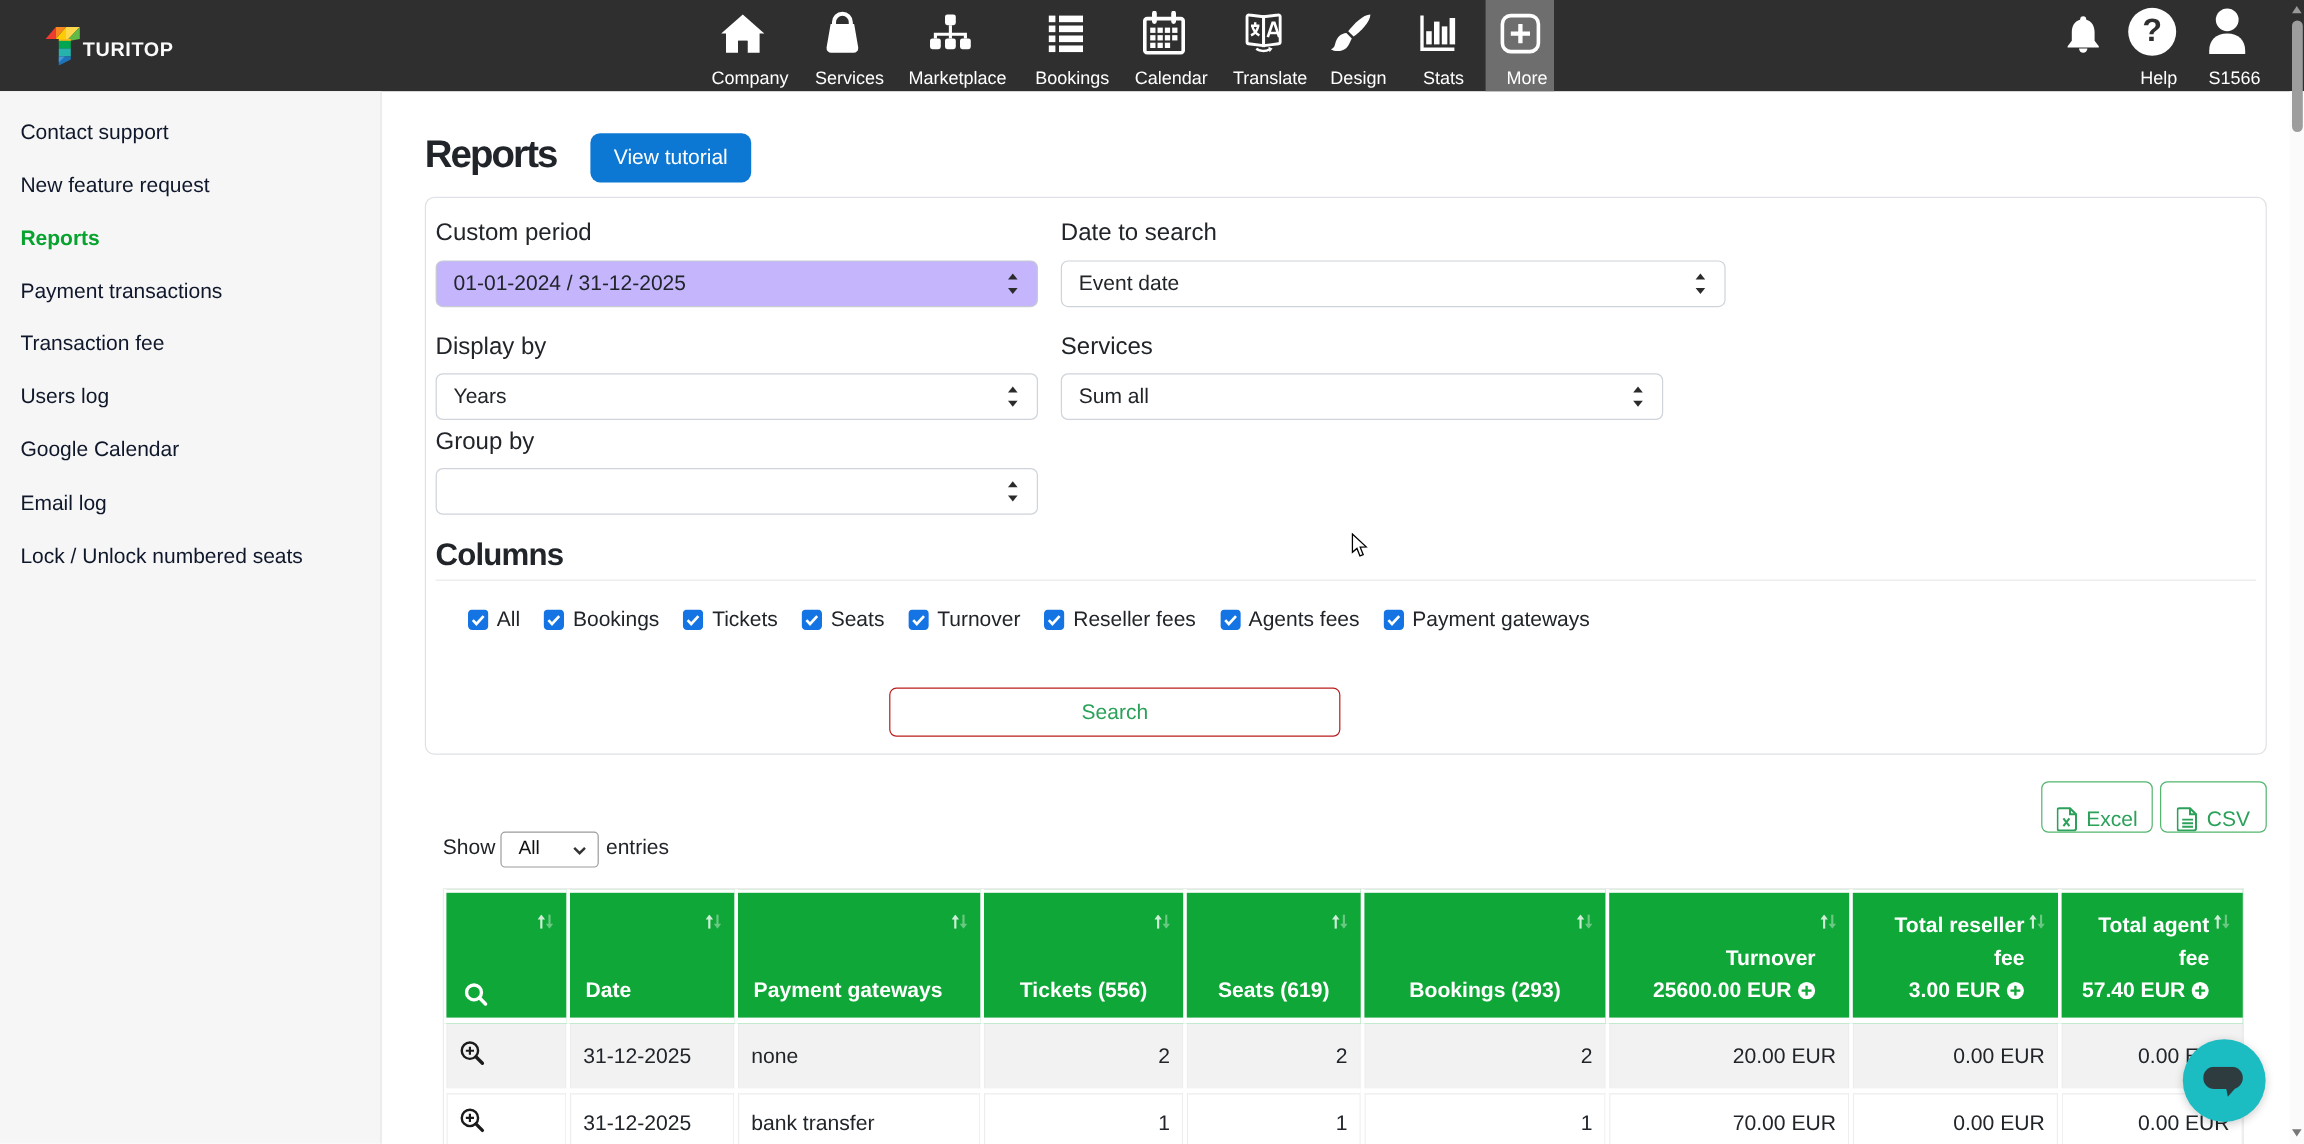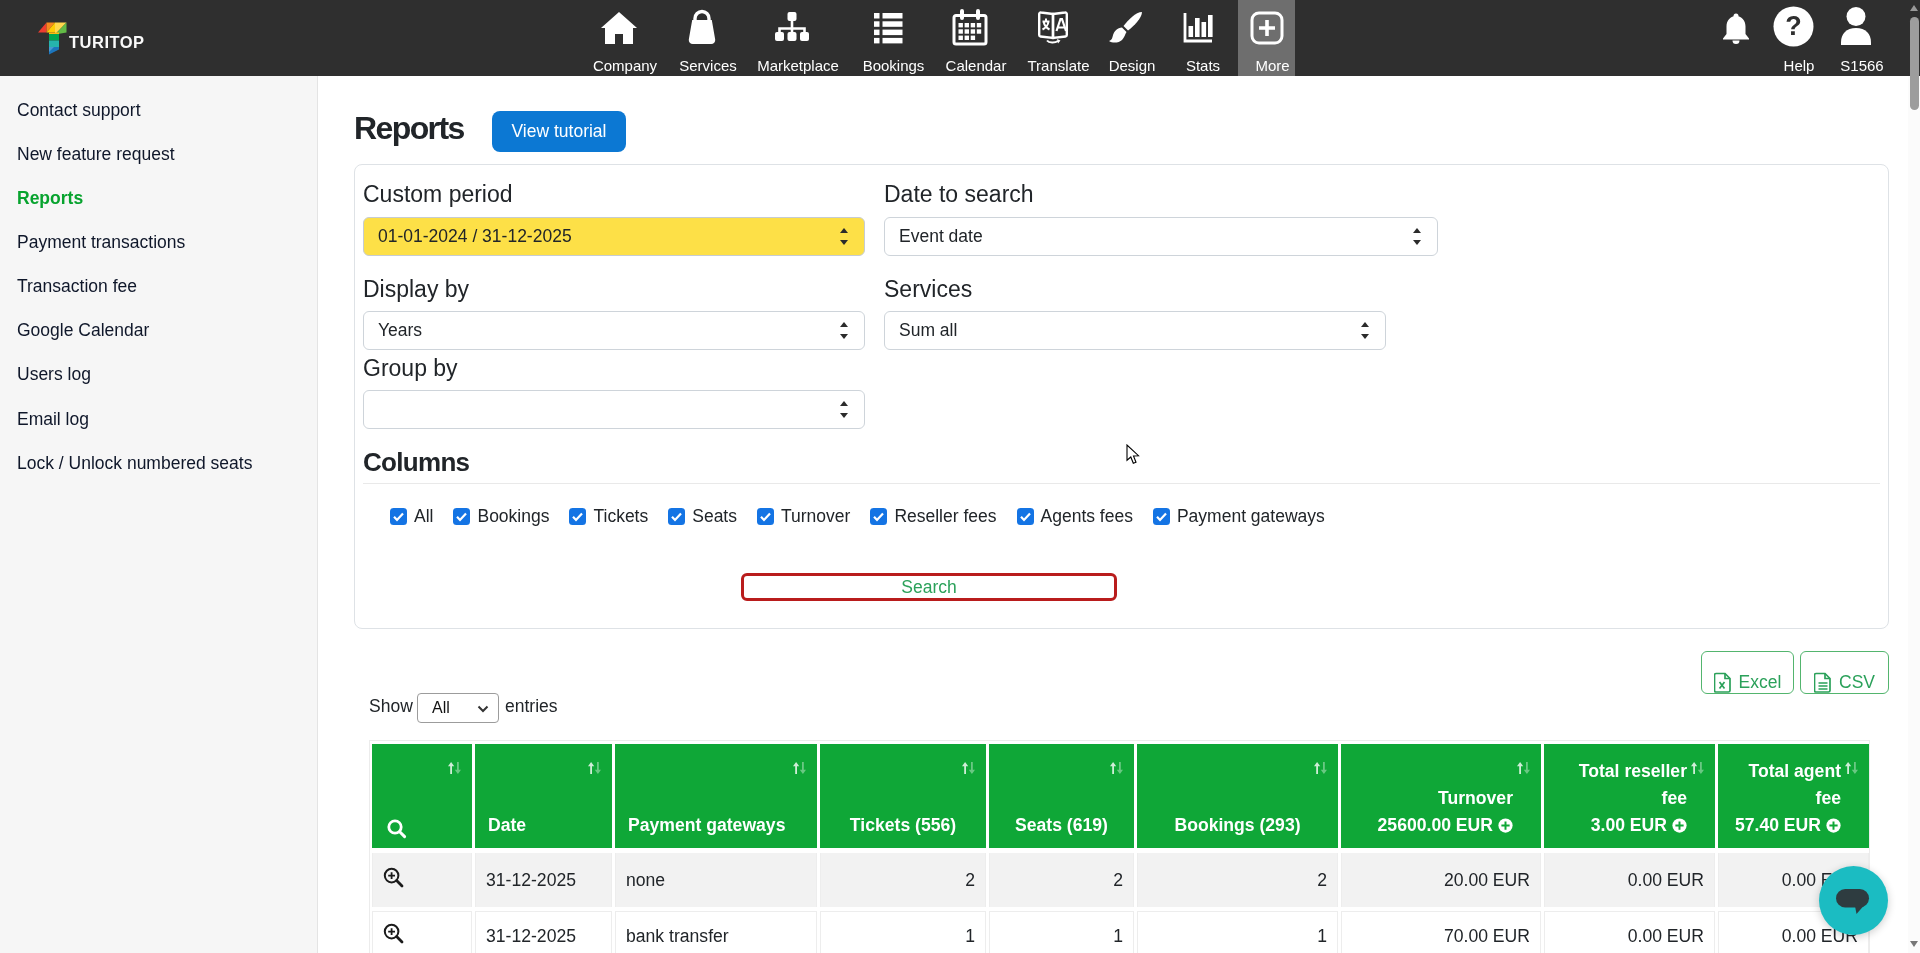--- a/index.html
+++ b/index.html
@@ -26,38 +26,38 @@
 
 
 h1#title { position:absolute; left:354px; top:112px; font-size:32px; font-weight:bold;
   letter-spacing:-1.6px; color:#212529; line-height:32px; }
 #viewtut { position:absolute; left:492px; top:111px; width:134px; height:41px;
   background:#0c78d3; color:#fff; font-size:17.5px; border-radius:8px;
   display:flex; align-items:center; justify-content:center; }
 
 #panel { position:absolute; left:354px; top:164px; width:1535px; height:465px;
   border:1px solid #dee2e6; border-radius:8px; background:#fff; }
-.flabel { position:absolute; font-size:23px; line-height:26px; color:#212529; white-space:nowrap; }
+.flabel { position:absolute; font-size:20px; line-height:26px; color:#212529; white-space:nowrap; }
 .fselect { position:absolute; height:39px; border:1px solid #ced4da; border-radius:6px;
   background:#fff; font-size:17.5px; color:#212529; display:flex; align-items:center;
   padding-left:14px; }
-.fselect.gray { background:#fde047; border-color:#c6ccd2;text-align:center; }
+.fselect.gray { background:#c4b5fd; border-color:#c6ccd2;text-align:center; }
 .updown { position:absolute; right:15px; top:50%; margin-top:-8.5px; width:9px; height:17px; }
 .updown:before { content:""; position:absolute; left:0; top:0; border-left:4.5px solid transparent;
   border-right:4.5px solid transparent; border-bottom:5.5px solid #2b2b2b; }
 .updown:after { content:""; position:absolute; left:0; bottom:0; border-left:4.5px solid transparent;
   border-right:4.5px solid transparent; border-top:5.5px solid #2b2b2b; }
 #columnshead { position:absolute; left:363px; top:448px; font-size:26px; font-weight:bold;
   letter-spacing:-0.7px; color:#212529; line-height:28px; }
 #colhr { position:absolute; left:363px; top:483px; width:1517px; height:1px; background:#e9e9e9; }
 #checkrow { position:absolute; left:390px; top:506px; display:flex; font-size:17.5px; color:#212529; }
 .chk { display:flex; align-items:center; margin-right:20px; white-space:nowrap; }
 .chk svg { margin-right:7px; }
-#searchbtn { position:absolute; left:741px; top:573px; width:376px; height:28px;
-  border:3px solid #b91c1c; border-radius:6px; color:#2ba15a; font-size:17.5px;
+#searchbtn { position:absolute; left:741px; top:573px; width:376px; height:41px;
+  border:1px solid #b91c1c; border-radius:6px; color:#2ba15a; font-size:17.5px;
   display:flex; align-items:center; justify-content:center; background:#fff; }
 
 .expbtn { position:absolute; top:651px; height:43px; border:1px solid #53b56e; border-radius:6px;
   background:#fff; color:#2ba15a; font-size:17.5px; display:flex; align-items:flex-end;
   justify-content:center; }
 .expbtn svg { margin-right:7px; }
 #showlbl { position:absolute; left:369px; top:693px; font-size:17.5px; line-height:26px; }
 #showsel { position:absolute; left:417px; top:693px; width:82px; height:30px;
   border:1px solid #9c9c9c; border-radius:4px; background:#fff; font-size:16px;
   display:flex; align-items:center; padding-left:14px; color:#111; }
@@ -244,22 +244,22 @@
       <div class="nlabel">S1566</div>
     </div>
 </div>
 <div id="sidebar">
 <ul>
 <li>Contact support</li>
 <li>New feature request</li>
 <li class="active">Reports</li>
 <li>Payment transactions</li>
 <li>Transaction fee</li>
+<li>Users log</li>
 <li>Google Calendar</li>
-<li>Users log</li>
 <li>Email log</li>
 <li>Lock / Unlock numbered seats</li>
 </ul>
 </div>
 
 <h1 id="title">Reports</h1>
 <div id="viewtut">View tutorial</div>
 
 <div id="panel"></div>
 <div class="flabel" style="left:363px; top:180.5px;">Custom period</div>

